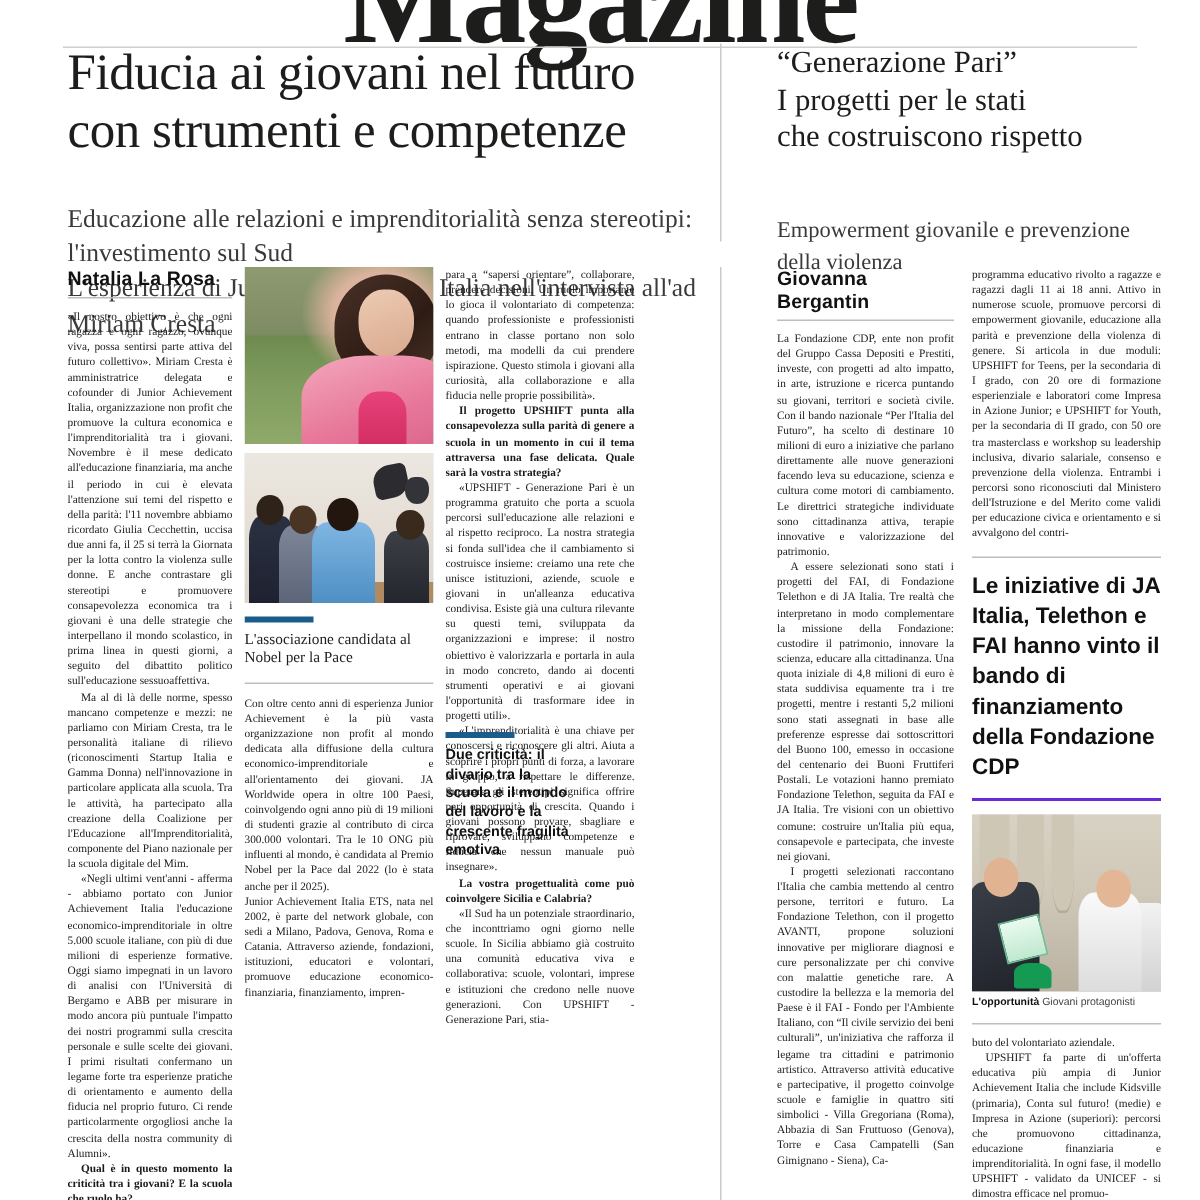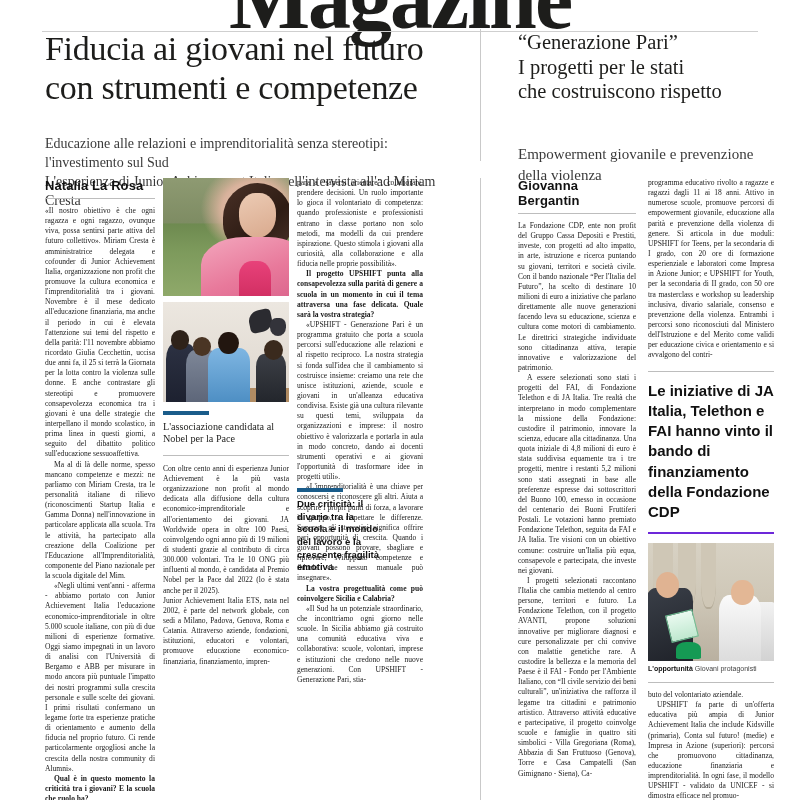--- a/index.html
+++ b/index.html
@@ -31,21 +31,21 @@
   .vrule-head {
     position: absolute; left: 480px; top: 3px; width: 0; height: 132px;
     border-left: 1px solid #c9c9c9;
   }
   .headline-left { position: absolute; left: 45px; top: 4px; width: 420px; }
   .headline-left .hl {
     font-size: 34px; line-height: 1.14; color: #1d1d1b;
     font-weight: 400; letter-spacing: -0.3px;
   }
   .headline-left .sub {
-    margin-top: 26px; font-size: 14px; line-height: 1.38; color: #3a3a3a;
+    margin-top: 26px; font-size: 17px; line-height: 1.38; color: #3a3a3a;
   }
   .headline-right { position: absolute; left: 518px; top: 4px; width: 250px; }
   .headline-right .hl {
     font-size: 20.5px; line-height: 1.2; color: #1d1d1b; font-weight: 400;
   }
   .headline-right .sub {
     margin-top: 40px; font-size: 15px; line-height: 1.42; color: #3a3a3a;
   }
 
   

